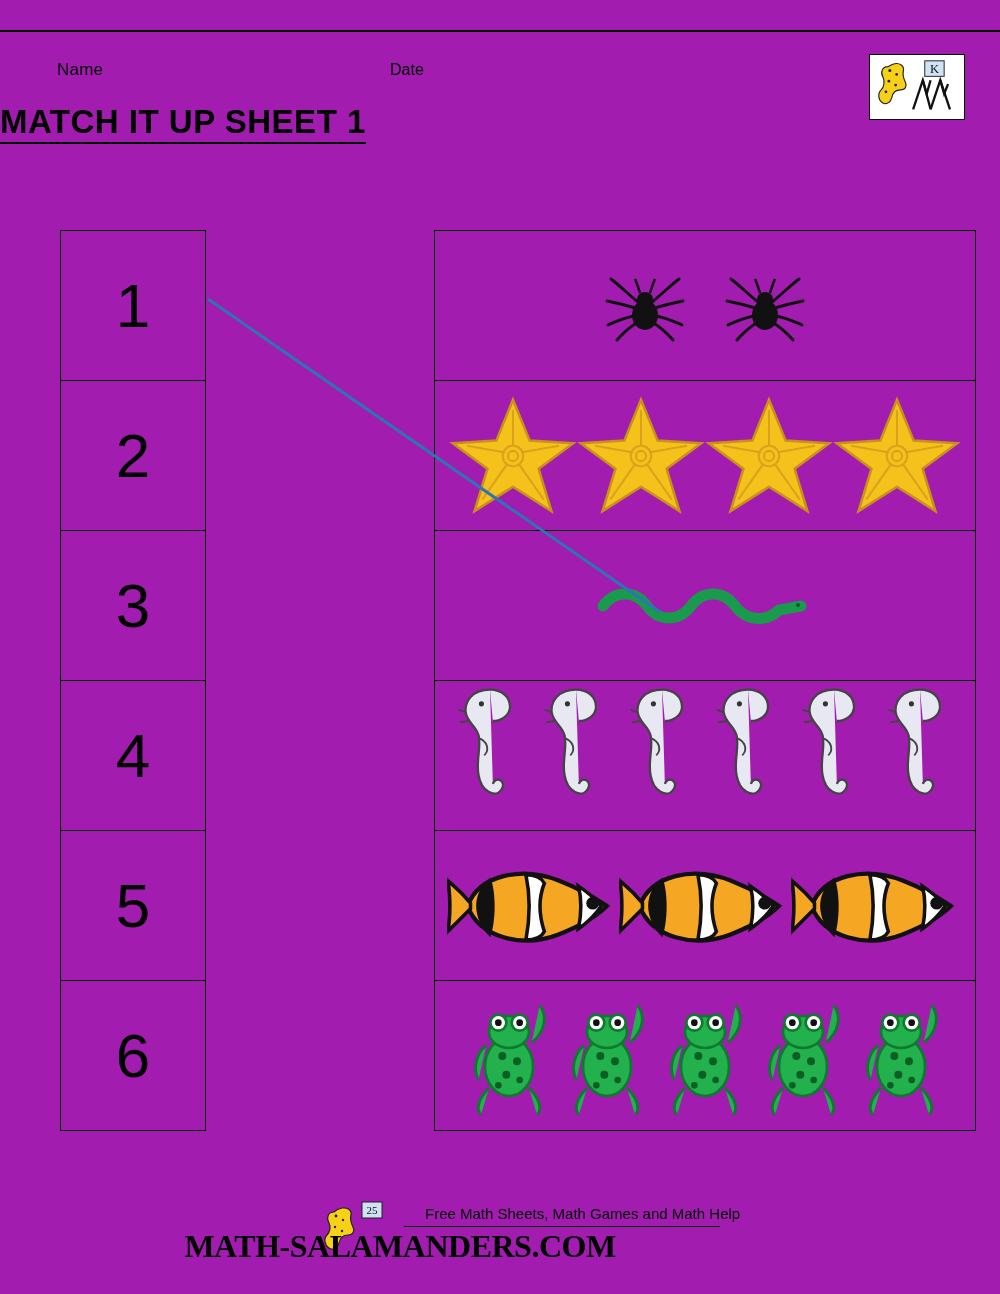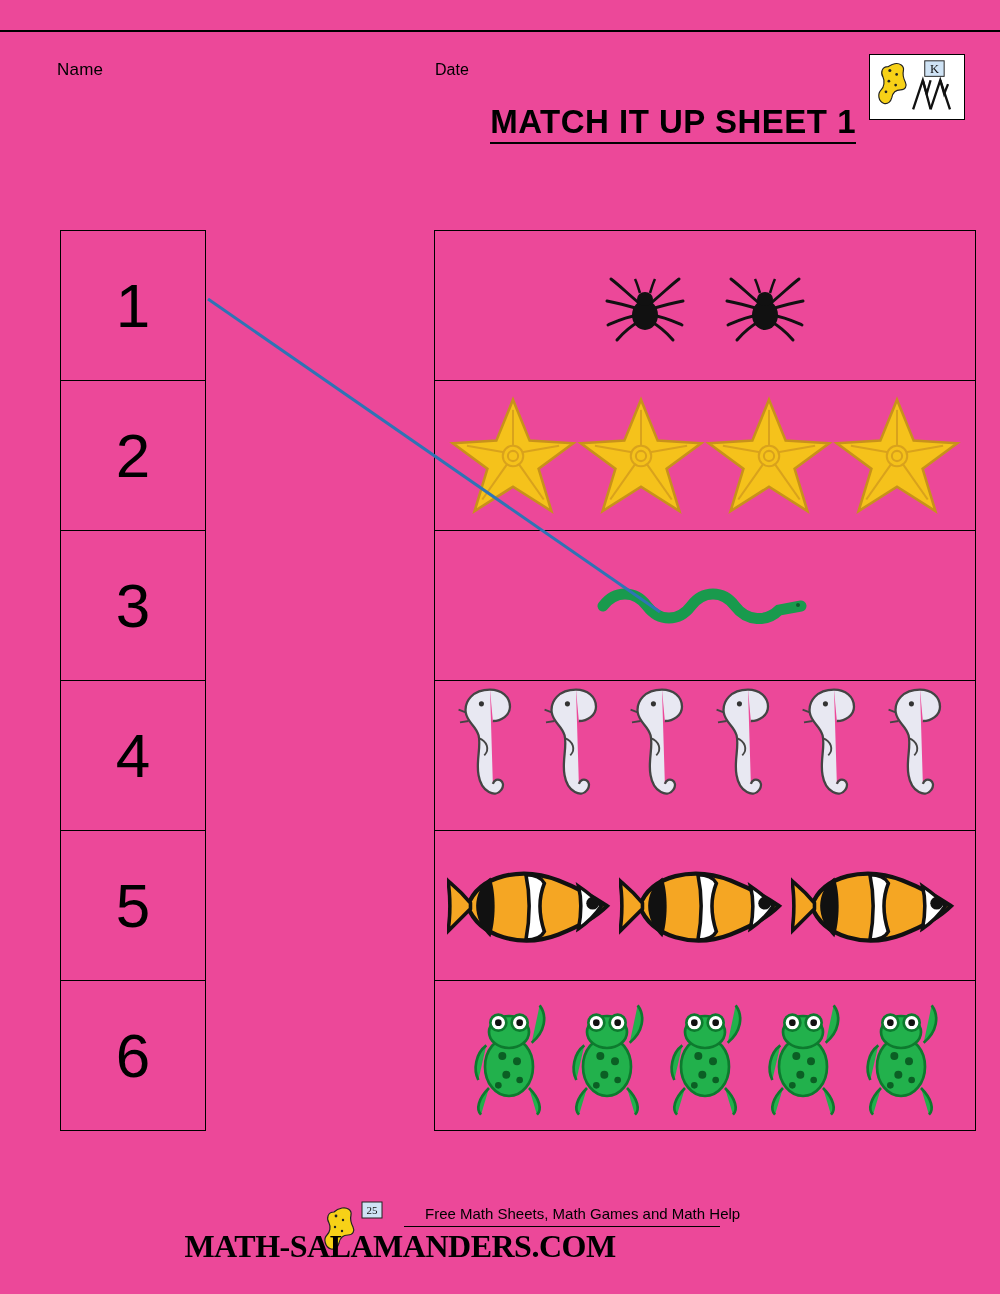--- a/index.html
+++ b/index.html
@@ -9,60 +9,60 @@
   }
   body {
     font-family: "Liberation Sans", sans-serif;
     color: #000000;
   }
   #sheet {
     position: relative;
     width: 1000px;
     height: 1294px;
     margin: 0 auto;
-    background: #ec4899;
+    background: #a21caf;
     overflow: hidden;
   }
   .top-rule {
     position: absolute;
     left: 0;
     top: 30px;
     width: 1000px;
     height: 2px;
     background: #000000;
   }
   .name-label {
     position: absolute;
     left: 57px;
     top: 60px;
     font-size: 17px;
     letter-spacing: 0.2px;
   }
   .date-label {
     position: absolute;
-    left: 435px;
+    left: 390px;
     top: 61px;
     font-size: 16px;
   }
   .logo-box {
     position: absolute;
     right: 35px;
     top: 54px;
     width: 96px;
     height: 66px;
     border: 1px solid #000000;
     box-sizing: border-box;
     background: #ffffff;
   }
   .title {
     position: absolute;
     left: 0;
     top: 103px;
     width: 856px;
-    text-align: right;
+    text-align: left;
     font-size: 33px;
     font-weight: bold;
     letter-spacing: 0.5px;
   }
   .title span {
     border-bottom: 2px solid #000;
     padding-bottom: 2px;
   }
   .instruction {
     position: absolute;

